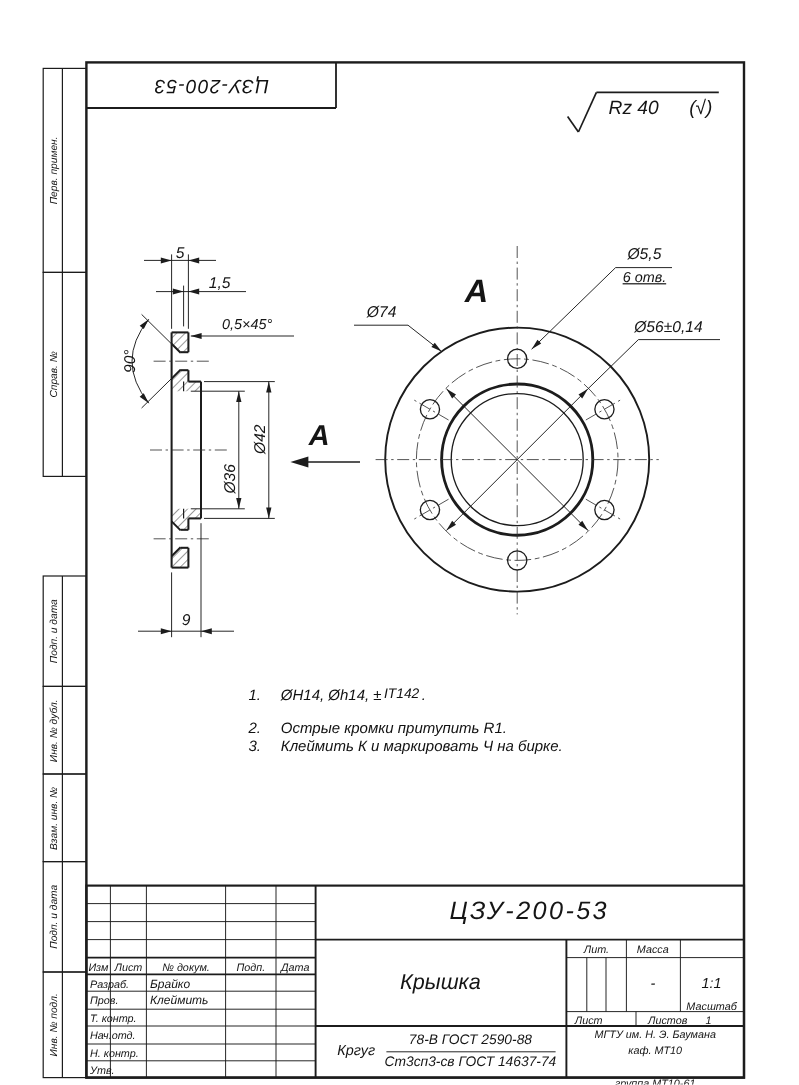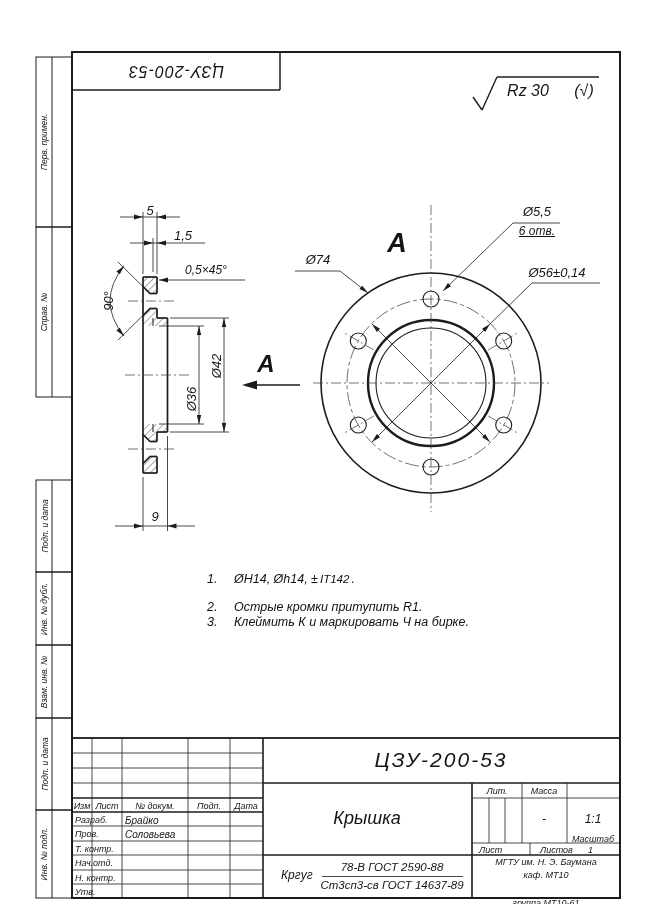--- a/index.html
+++ b/index.html
@@ -214,21 +214,21 @@
       <polygon points="368,293 359.5,289.1 362.3,285.7"></polygon>
       <polygon points="443,291 447.9,283.1 451,286.3"></polygon>
     </g>
   </svg>
 
 
   <div class="flexbox stamp180" style="left:72px;top:52px;width:208px;height:38px;">
     <span>ЦЗУ-200-53</span>
   </div>
 
-  <div class="t c" style="left:528px;top:82px;font-size:16px;">Rz 30</div>
+  <div class="t c" style="left:528px;top:82px;font-size:16px;">Rz 40</div>
   <div class="t c" style="left:584px;top:82px;font-size:16px;">(√)</div>
 
   <div class="flexbox mlabel" style="left:36px;top:57px;width:17px;height:170px;">
       <span>Перв. примен.</span>
     </div>
   <div class="flexbox mlabel" style="left:36px;top:227px;width:17px;height:170px;">
       <span>Справ. №</span>
     </div>
   <div class="flexbox mlabel" style="left:36px;top:480px;width:17px;height:92px;">
       <span>Подп. и дата</span>
@@ -282,40 +282,40 @@
 
   <div class="t tb tbc" style="left:82px;top:801px;">Изм</div>
   <div class="t tb tbc" style="left:107px;top:801px;">Лист</div>
   <div class="t tb tbc" style="left:155px;top:801px;">№ докум.</div>
   <div class="t tb tbc" style="left:209px;top:801px;">Подп.</div>
   <div class="t tb tbc" style="left:246px;top:801px;">Дата</div>
 
   <div class="t tb" style="left:75px;top:815px;">Разраб.</div>
   <div class="t tb" style="left:125px;top:815px;font-size:10px;">Брайко</div>
   <div class="t tb" style="left:75px;top:829px;">Пров.</div>
-  <div class="t tb" style="left:125px;top:829px;font-size:10px;">Соловьева</div>
+  <div class="t tb" style="left:125px;top:829px;font-size:10px;">Клеймить</div>
   <div class="t tb" style="left:75px;top:844px;">Т. контр.</div>
   <div class="t tb" style="left:75px;top:858px;">Нач.отд.</div>
   <div class="t tb" style="left:75px;top:873px;">Н. контр.</div>
   <div class="t tb" style="left:75px;top:887px;">Утв.</div>
 
   <div class="t c" style="left:441px;top:748px;font-size:21px;letter-spacing:2px;">ЦЗУ-200-53</div>
   <div class="t c" style="left:367px;top:808px;font-size:18px;">Крышка</div>
 
   <div class="t tb tbc" style="left:497px;top:786px;">Лит.</div>
   <div class="t tb tbc" style="left:544px;top:786px;">Масса</div>
   <div class="t tb tbc" style="left:593px;top:786px;margin-top:48px;">Масштаб</div>
   <div class="t tbc" style="left:544px;top:812px;font-size:12px;">-</div>
   <div class="t tbc" style="left:593px;top:812px;font-size:12px;">1:1</div>
 
   <div class="t tb" style="left:479px;top:845px;">Лист</div>
   <div class="t tb" style="left:540px;top:845px;">Листов</div>
   <div class="t tb" style="left:588px;top:845px;">1</div>
 
   <div class="t" style="left:281px;top:868px;font-size:12px;">Кргуг</div>
   <div class="t tbc" style="left:392px;top:861px;font-size:11.5px;">78-В ГОСТ 2590-88</div>
-  <div class="t tbc" style="left:392px;top:879px;font-size:11.5px;">Ст3сп3-св ГОСТ 14637-89</div>
+  <div class="t tbc" style="left:392px;top:879px;font-size:11.5px;">Ст3сп3-св ГОСТ 14637-74</div>
 
   <div class="t tb tbc" style="left:546px;top:857px;">МГТУ им. Н. Э. Баумана</div>
   <div class="t tb tbc" style="left:546px;top:870px;">каф. МТ10</div>
   <div class="t tb tbc" style="left:546px;top:883px;margin-top:15px;">группа МТ10-61</div>
 
 </div>
 
 </body></html>

